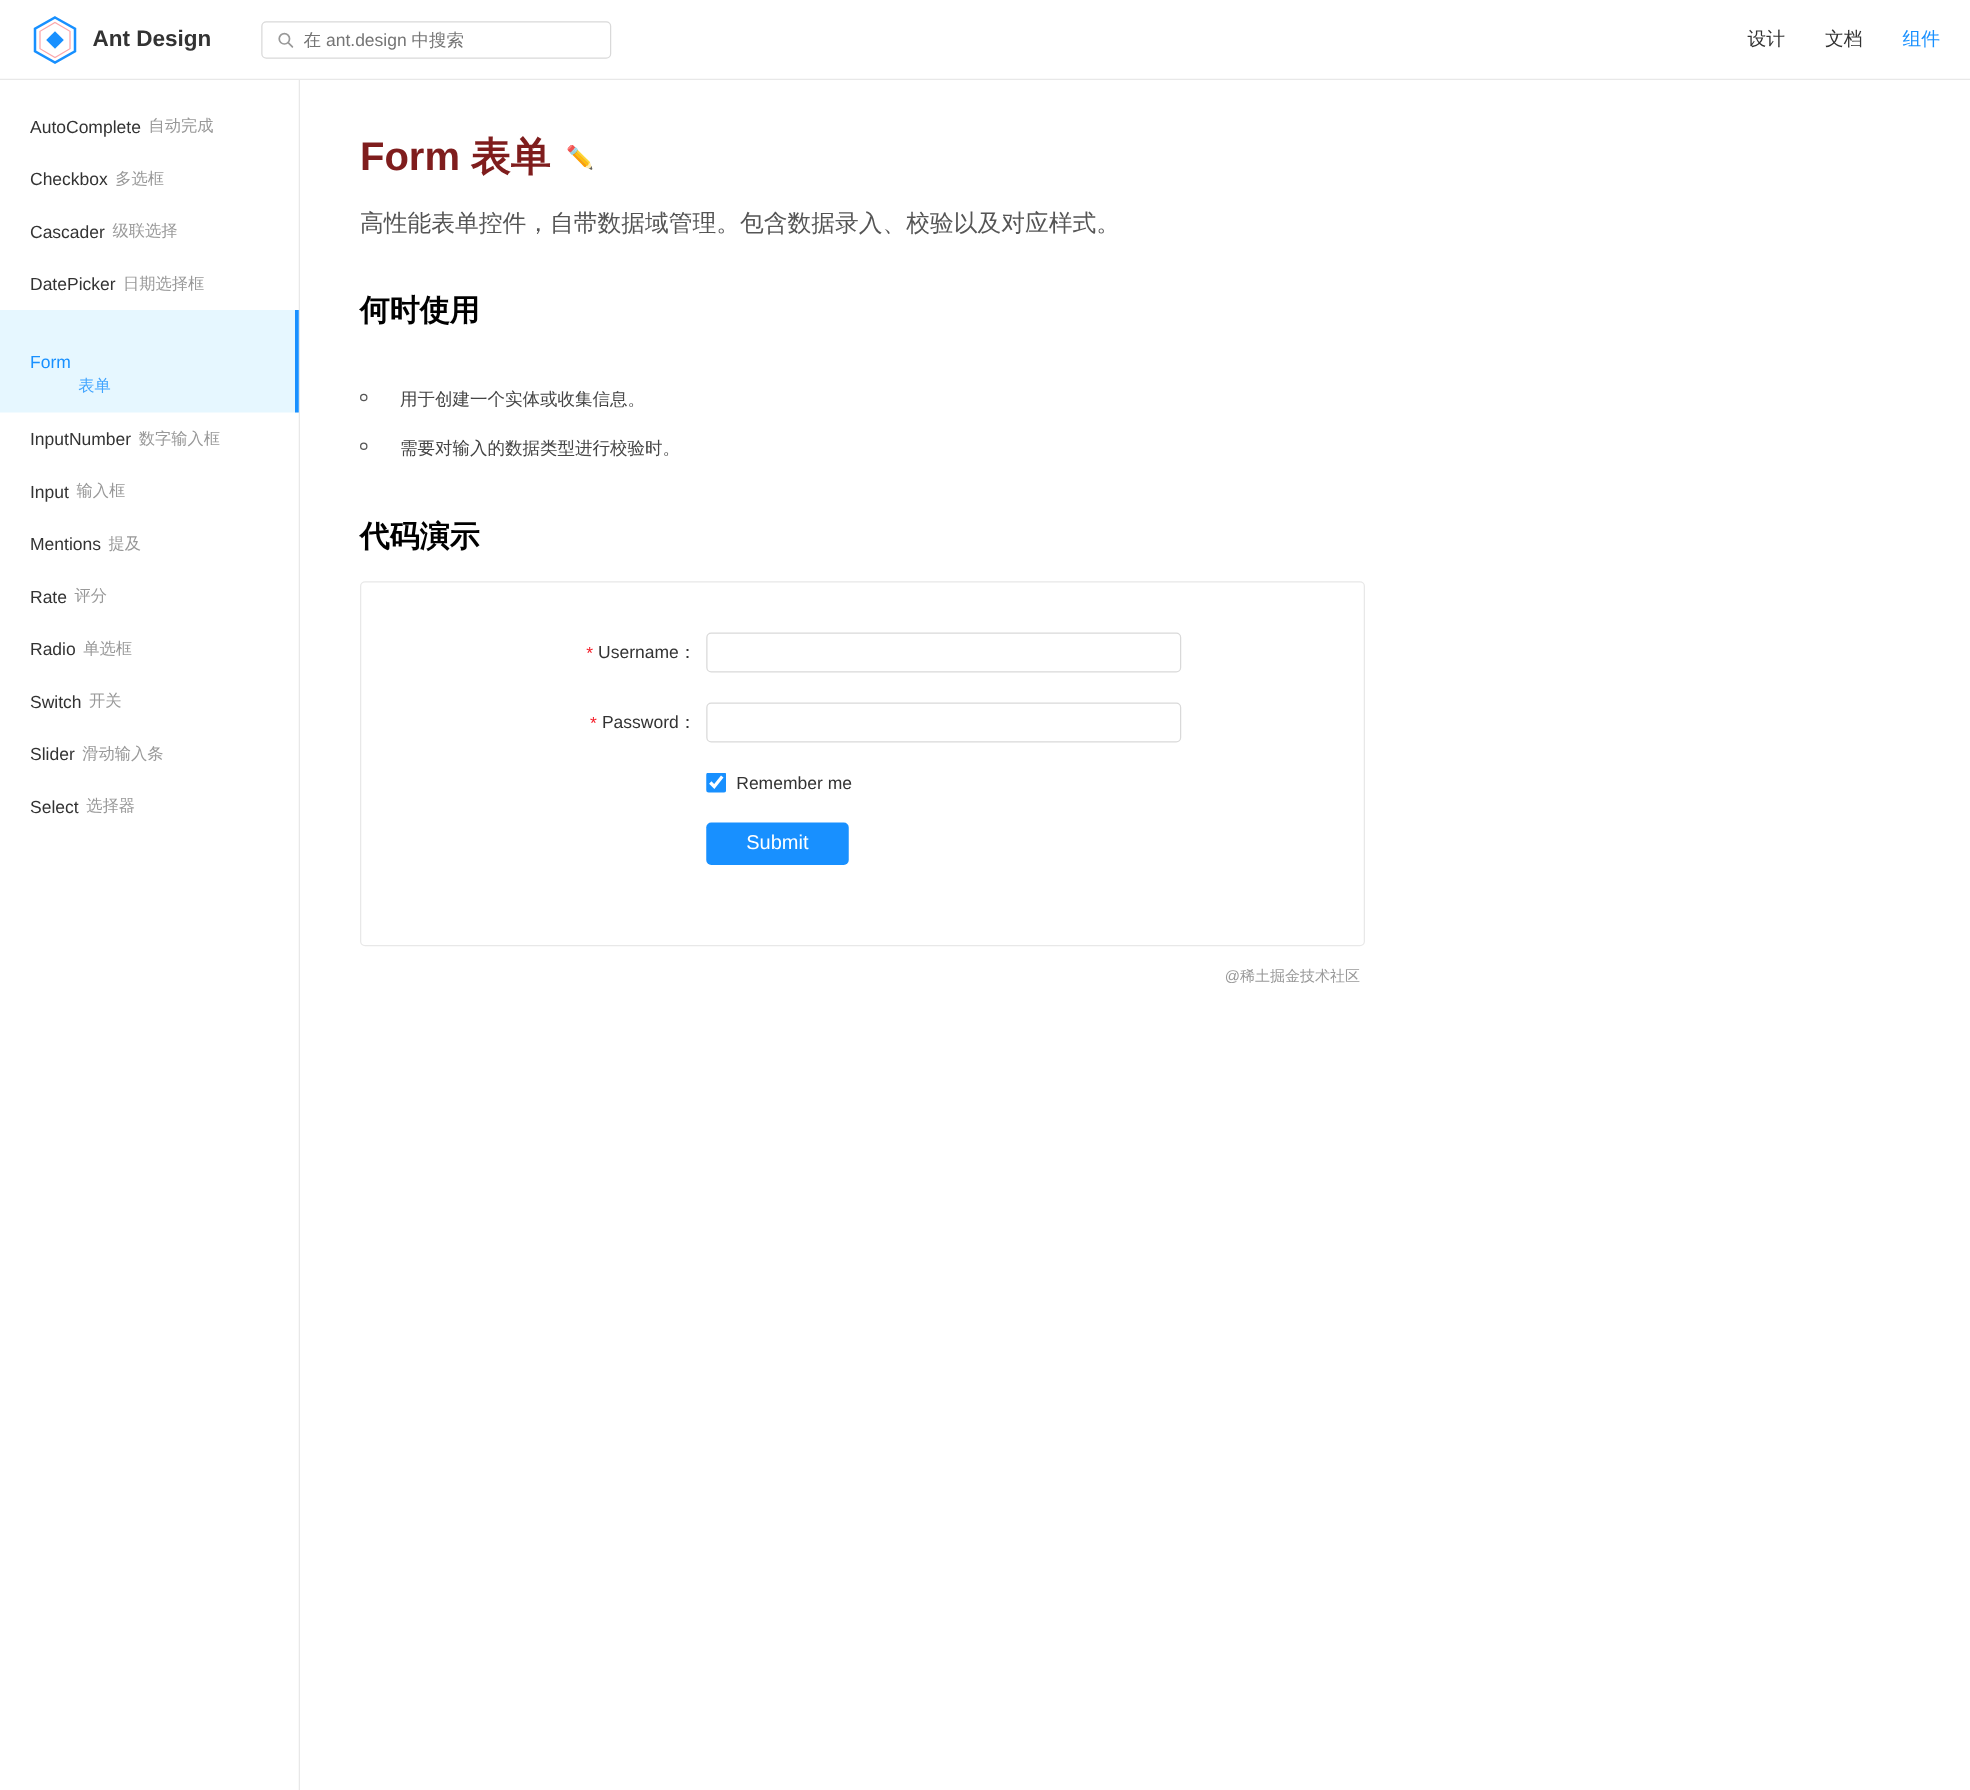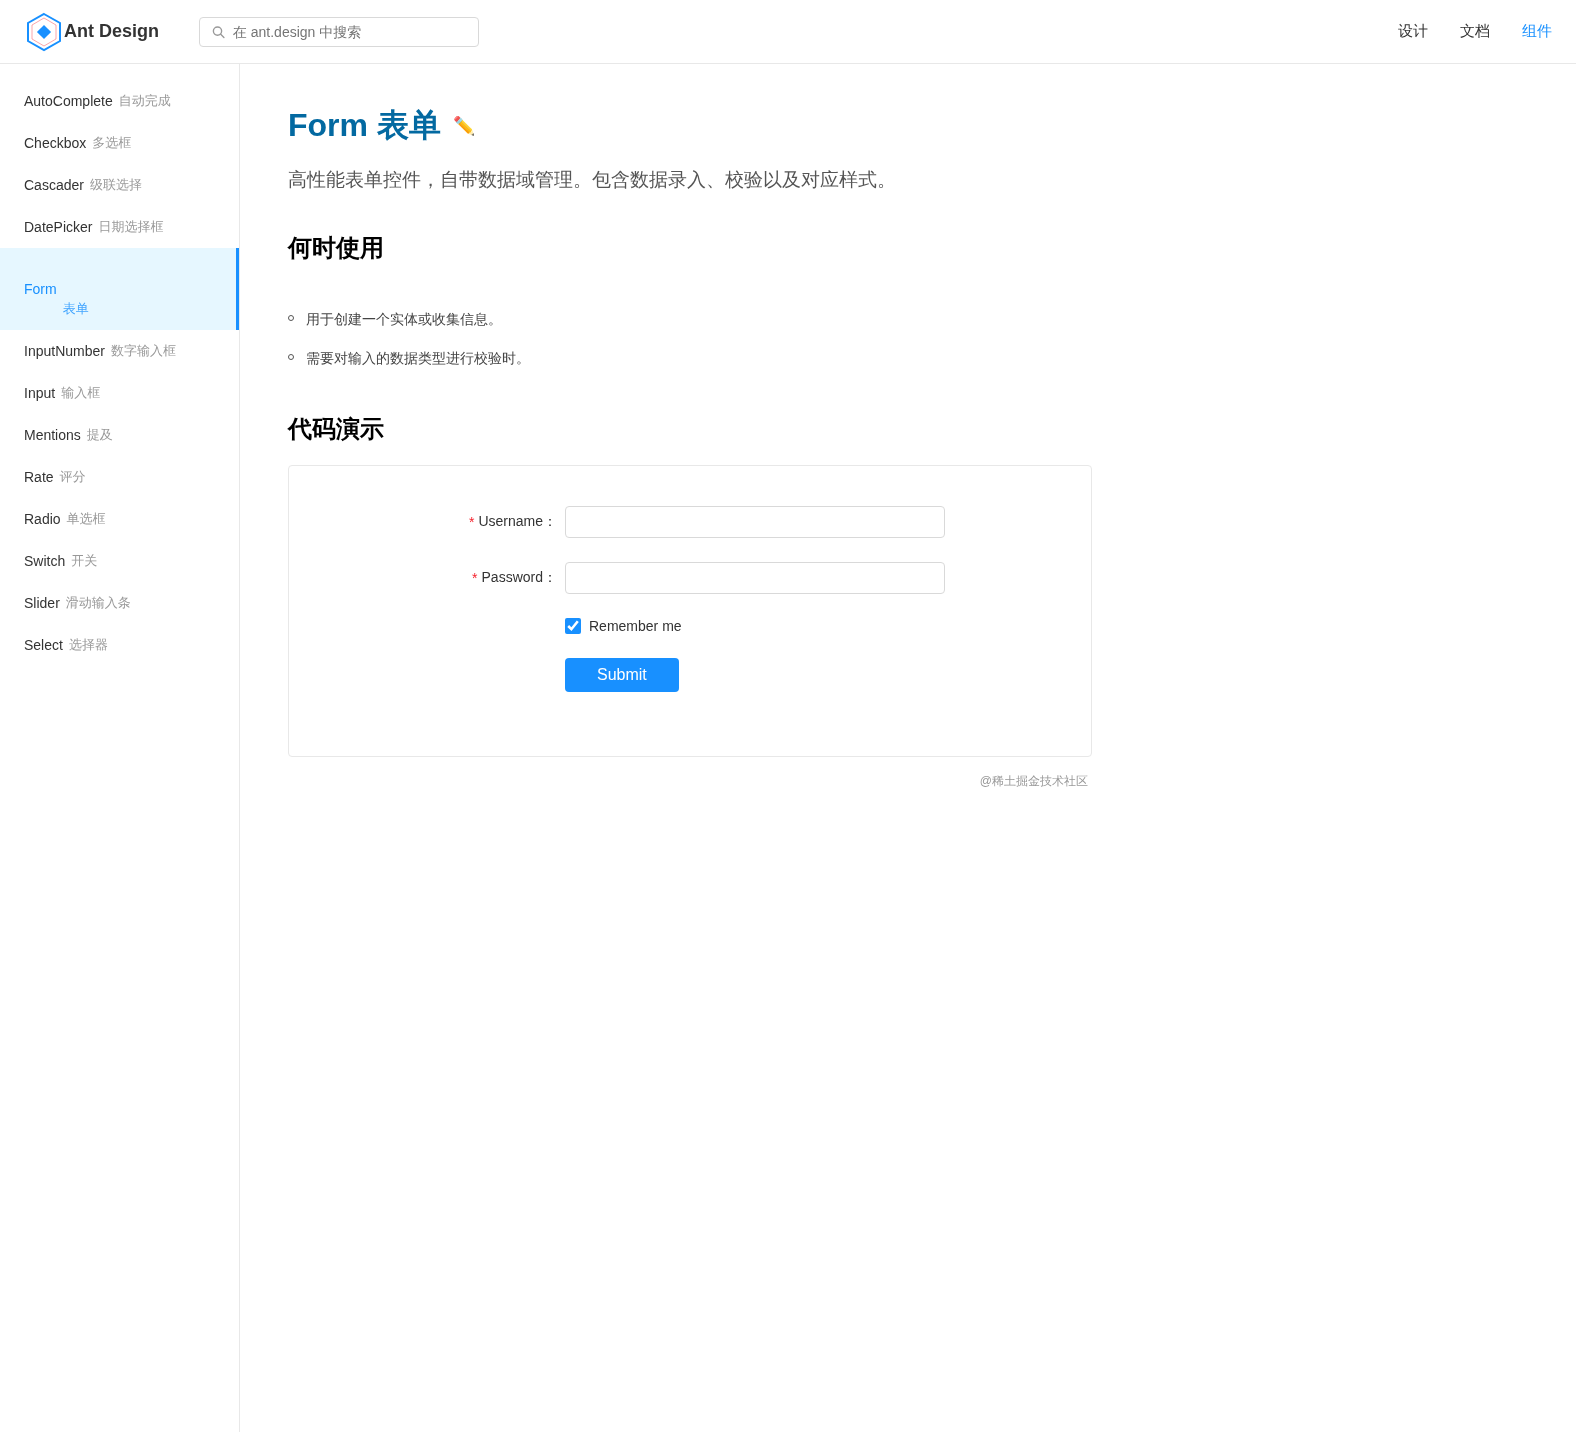--- a/index.html
+++ b/index.html
@@ -15,20 +15,21 @@
       display: flex;
       align-items: center;
       height: 64px;
       padding: 0 24px;
       border-bottom: 1px solid #e8e8e8;
       background: #fff;
     }
     .logo-area {
       display: flex;
       align-items: center;
+      gap: 10px;
       margin-right: 40px;
     }
     .logo-svg {
       width: 40px;
       height: 40px;
     }
     .logo-text {
       font-size: 18px;
       font-weight: 600;
       color: #333;
@@ -118,21 +119,21 @@
 
     .page-title-row {
       display: flex;
       align-items: center;
       gap: 12px;
       margin-bottom: 16px;
     }
     .page-title {
       font-size: 32px;
       font-weight: 700;
-      color: #0369a1;
+      color: #7f1d1d;
     }
     .edit-icon {
       color: #1890ff;
       cursor: pointer;
       font-size: 18px;
     }
     .page-description {
       font-size: 19px;
       color: #555;
       line-height: 1.7;
@@ -147,21 +148,21 @@
       margin-top: 8px;
     }
 
     .bullet-list {
       list-style: none;
       margin-bottom: 36px;
     }
     .bullet-list li {
       display: flex;
       align-items: flex-start;
-      gap: 12px;
+      gap: 26px;
       padding: 8px 0;
       font-size: 14px;
       color: #444;
       line-height: 1.6;
     }
     .bullet-dot {
       width: 6px;
       height: 6px;
       border-radius: 50%;
       border: 1.5px solid #555;

